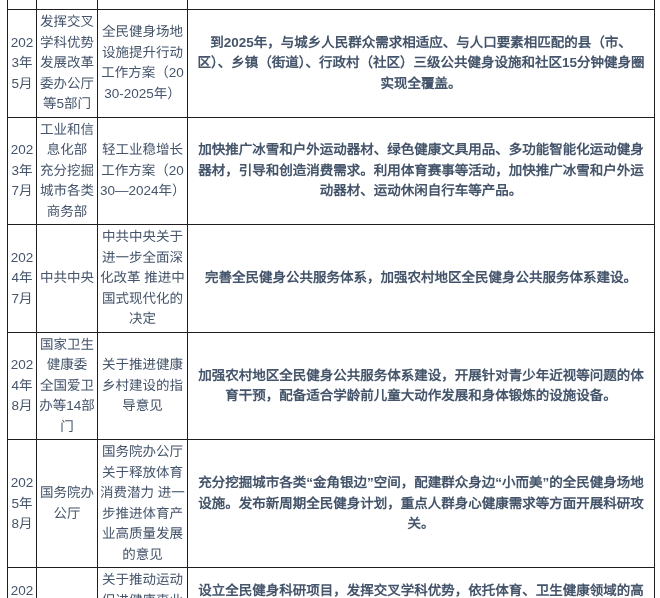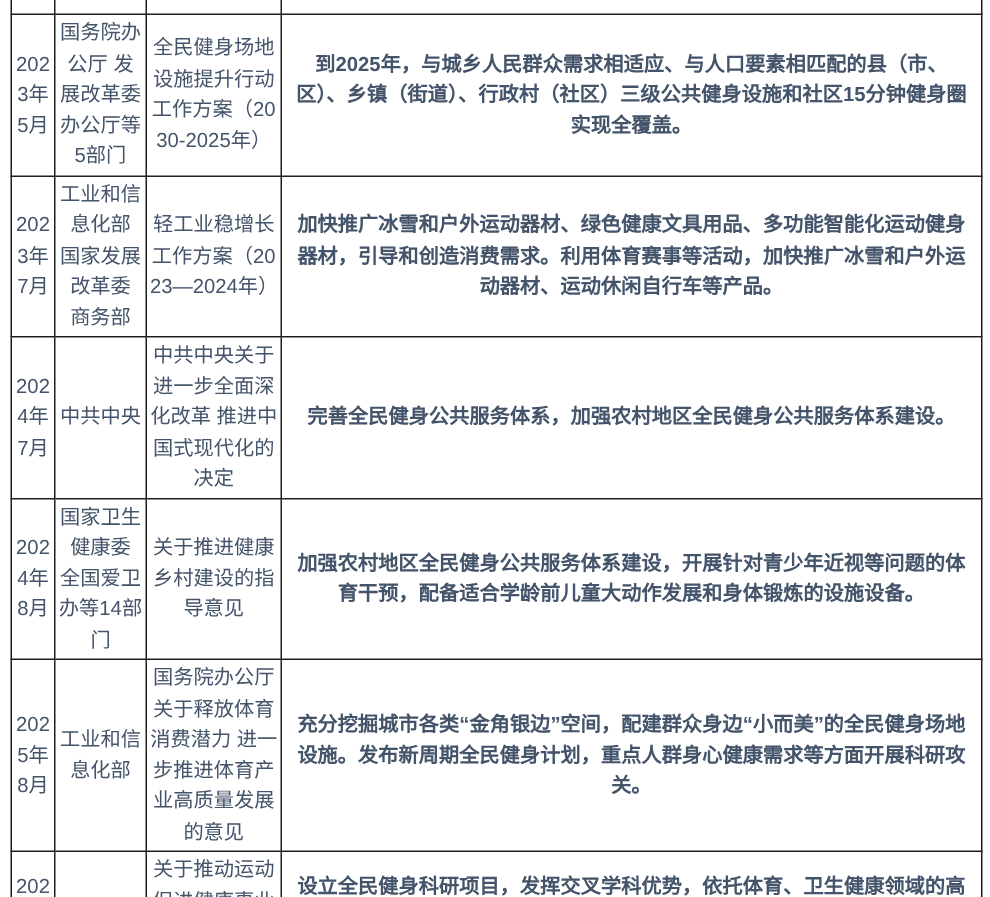--- a/index.html
+++ b/index.html
@@ -63,45 +63,45 @@
     </colgroup>
     <tbody>
       <tr class="partial-row">
         <td></td>
         <td></td>
         <td></td>
         <td class="content-cell"></td>
       </tr>
       <tr class="row-1">
         <td>2023年5月</td>
-        <td>国务院办公厅 发展改革委办公厅等5部门</td>
+        <td>发挥交叉学科优势 发展改革委办公厅等5部门</td>
         <td>全民健身场地设施提升行动工作方案（2030-2025年）</td>
         <td class="content-cell">到2025年，与城乡人民群众需求相适应、与人口要素相匹配的县（市、区）、乡镇（街道）、行政村（社区）三级公共健身设施和社区15分钟健身圈实现全覆盖。</td>
       </tr>
       <tr class="row-2">
         <td>2023年7月</td>
-        <td>工业和信息化部 国家发展改革委 商务部</td>
-        <td>轻工业稳增长工作方案（2023—2024年）</td>
+        <td>工业和信息化部 充分挖掘城市各类 商务部</td>
+        <td>轻工业稳增长工作方案（2030—2024年）</td>
         <td class="content-cell">加快推广冰雪和户外运动器材、绿色健康文具用品、多功能智能化运动健身器材，引导和创造消费需求。利用体育赛事等活动，加快推广冰雪和户外运动器材、运动休闲自行车等产品。</td>
       </tr>
       <tr class="row-3">
         <td>2024年7月</td>
         <td>中共中央</td>
         <td>中共中央关于进一步全面深化改革 推进中国式现代化的决定</td>
         <td class="content-cell">完善全民健身公共服务体系，加强农村地区全民健身公共服务体系建设。</td>
       </tr>
       <tr class="row-4">
         <td>2024年8月</td>
         <td>国家卫生健康委 全国爱卫办等14部门</td>
         <td>关于推进健康乡村建设的指导意见</td>
         <td class="content-cell">加强农村地区全民健身公共服务体系建设，开展针对青少年近视等问题的体育干预，配备适合学龄前儿童大动作发展和身体锻炼的设施设备。</td>
       </tr>
       <tr class="row-5">
         <td>2025年8月</td>
-        <td>工业和信息化部</td>
+        <td>国务院办公厅</td>
         <td>国务院办公厅关于释放体育消费潜力 进一步推进体育产业高质量发展的意见</td>
         <td class="content-cell">充分挖掘城市各类“金角银边”空间，配建群众身边“小而美”的全民健身场地设施。发布新周期全民健身计划，重点人群身心健康需求等方面开展科研攻关。</td>
       </tr>
       <tr class="row-6">
         <td>2025年9月</td>
         <td>体育总局</td>
         <td>关于推动运动促进健康事业高质量发展的指导意见</td>
         <td class="content-cell">设立全民健身科研项目，发挥交叉学科优势，依托体育、卫生健康领域的高校、科研院所和企业等，聚焦运动促进健康机制和关键技术、重点人群身心健康需求等方面开展科研攻关。</td>
       </tr>
     </tbody>

